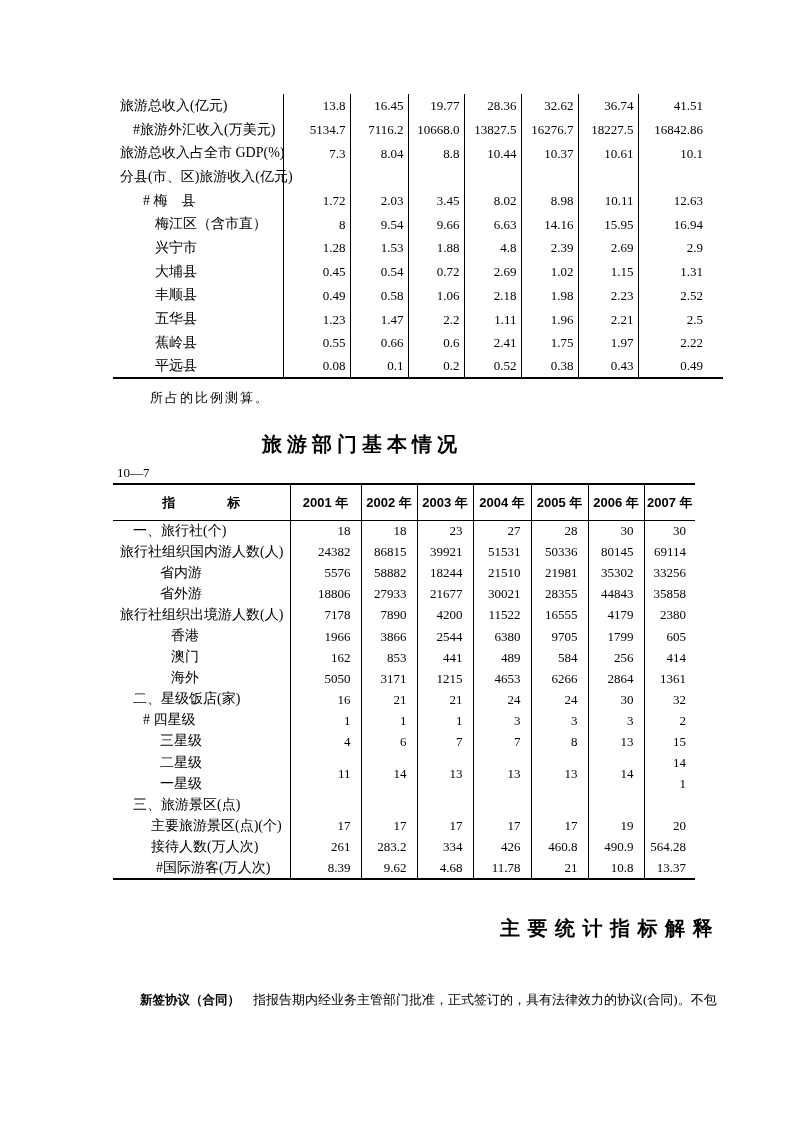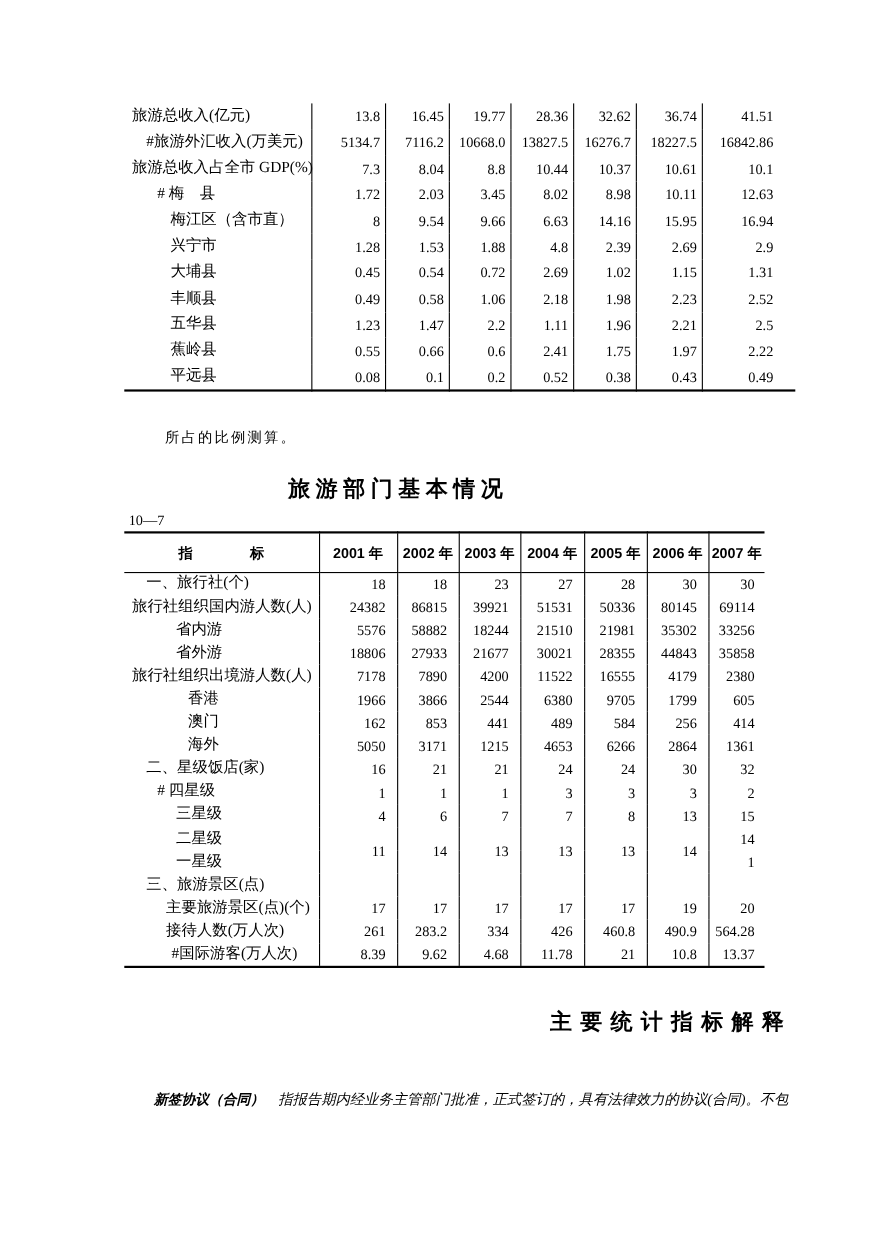--- a/index.html
+++ b/index.html
@@ -52,21 +52,21 @@
 
   .sec-title{left:0;top:431px;width:719px;text-align:center;
        font-family:"Liberation Sans","DejaVu Sans",sans-serif;font-weight:bold;
        font-size:20px;letter-spacing:5px;text-indent:5px;}
   .glos-title{left:0;top:915px;width:720px;text-align:right;
        font-family:"Liberation Sans","DejaVu Sans",sans-serif;font-weight:bold;
        font-size:20px;letter-spacing:7.5px;text-indent:7.5px;}
 
   .tab-no{left:117px;top:465px;font-size:13px;}
 
-  .definition{left:140px;top:991px;font-size:13px;white-space:nowrap;font-style:italic;}
+  .definition{left:140px;top:991px;font-size:13px;white-space:nowrap;}
   .definition .term{font-family:"Liberation Sans","DejaVu Sans",sans-serif;
        font-weight:bold;font-size:12.5px;}
   .definition .dtext{margin-left:13px;}
 </style>
 </head>
 <body>
 
 <div class="abs dtab" id="revTable">
   <table>
     <colgroup>
@@ -102,20 +102,30 @@
         </tr>
         <tr>
           <td class="lbl ind0">旅游总收入占全市 GDP(%)</td>
           <td class="num">7.3</td>
           <td class="num">8.04</td>
           <td class="num">8.8</td>
           <td class="num">10.44</td>
           <td class="num">10.37</td>
           <td class="num">10.61</td>
           <td class="num">10.1</td>
+        </tr>
+        <tr>
+          <td class="lbl ind0">分县(市、区)旅游收入(亿元)</td>
+          <td class="num"></td>
+          <td class="num"></td>
+          <td class="num"></td>
+          <td class="num"></td>
+          <td class="num"></td>
+          <td class="num"></td>
+          <td class="num"></td>
         </tr>
         <tr>
           <td class="lbl ind2"># 梅　县</td>
           <td class="num">1.72</td>
           <td class="num">2.03</td>
           <td class="num">3.45</td>
           <td class="num">8.02</td>
           <td class="num">8.98</td>
           <td class="num">10.11</td>
           <td class="num">12.63</td>

